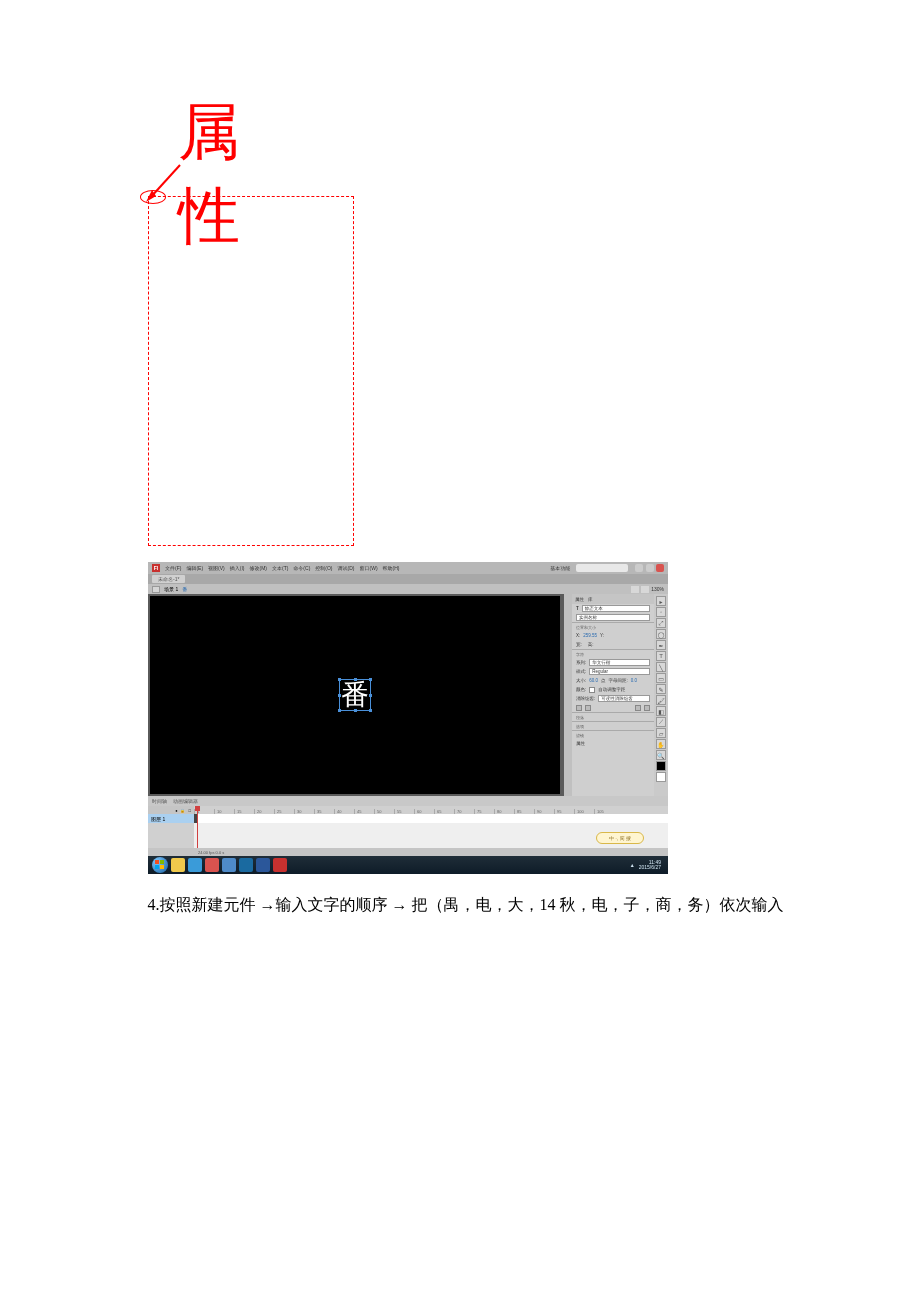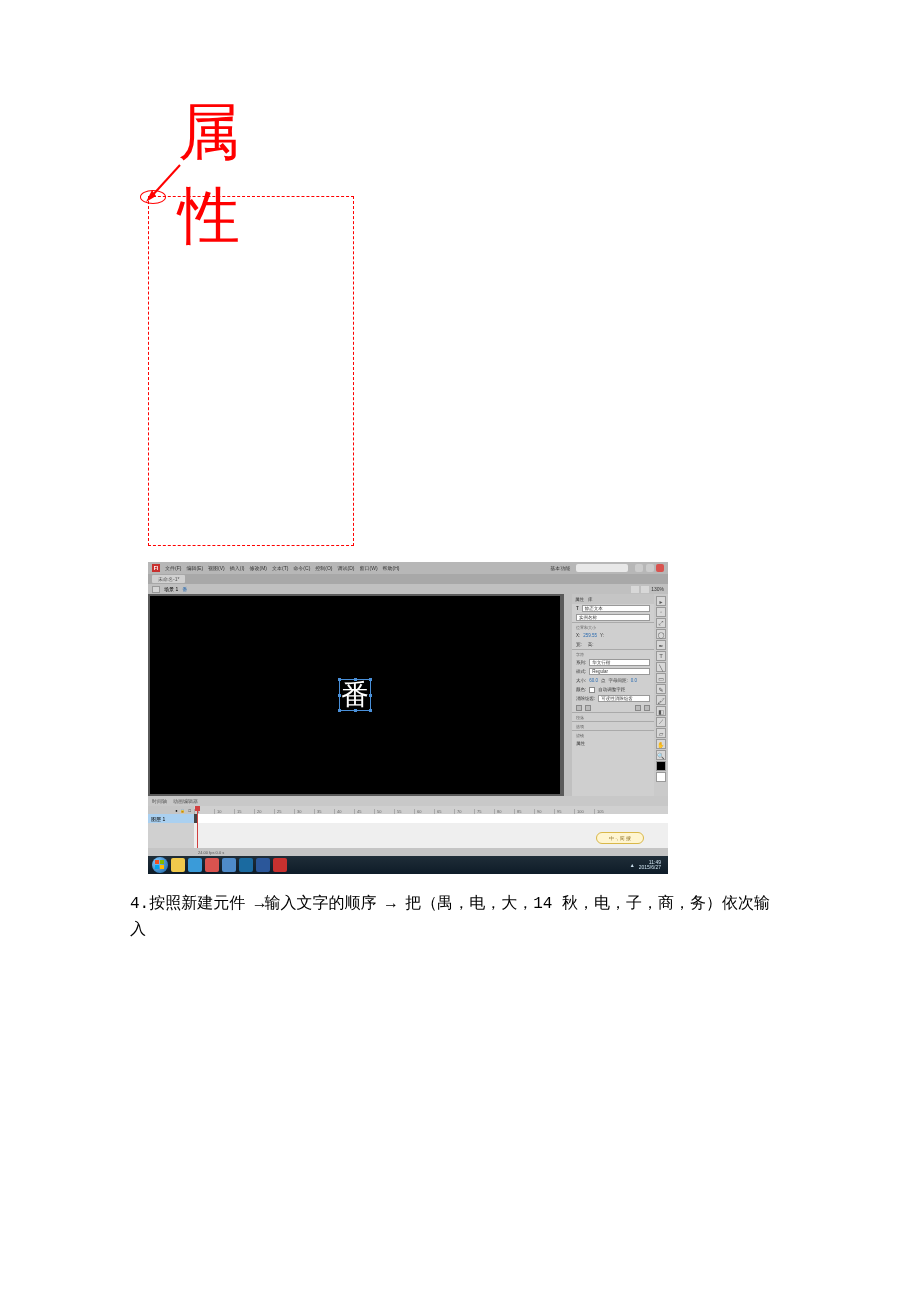--- a/index.html
+++ b/index.html
@@ -385,26 +385,27 @@
       gap: 4px;
       align-items: center;
       color: #cfe3f0;
       font-size: 5px;
       padding-right: 3px;
     }
     .fl-clock { text-align: right; line-height: 1.1; }
     .instruction {
       position: absolute;
       top: 892px;
-      left: 130px;
+      left: 138px;
       width: 655px;
       font-size: 16px;
       line-height: 1.6;
-      font-family: Liberation Mono, monospace;
+      font-family: Liberation Serif, serif;
       color: #000;
+      text-align: center;
     }
     .watermark {
       position: absolute;
       top: 610px;
       left: 230px;
       font-size: 28px;
       color: rgba(128,128,128,0.25);
       font-family: Arial, sans-serif;
       letter-spacing: 1px;
     }

